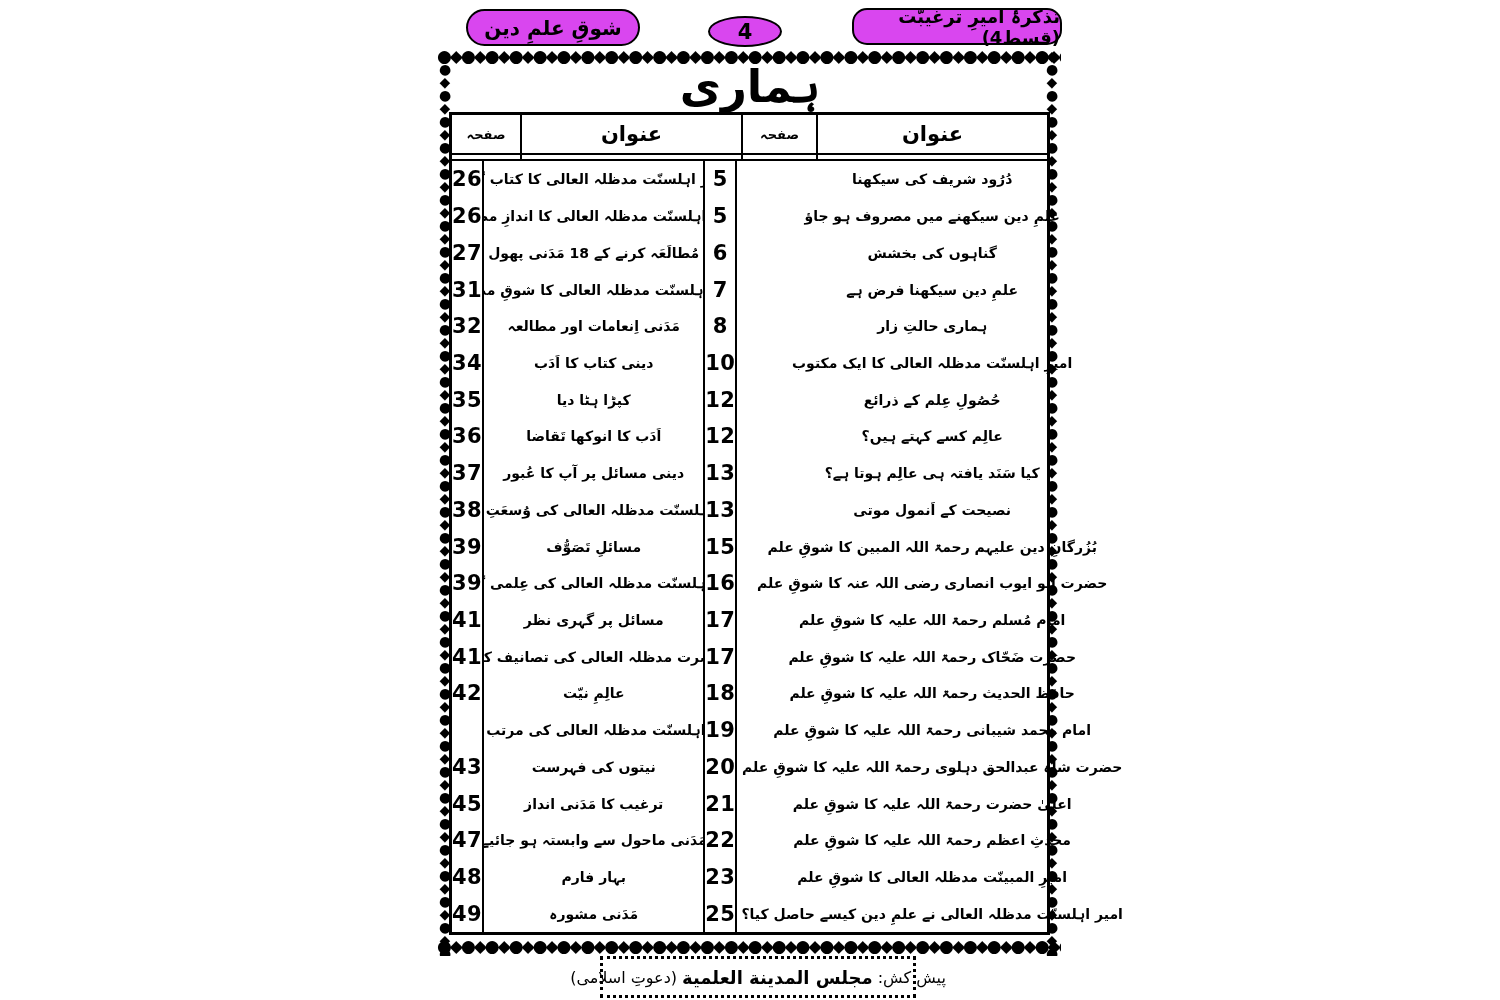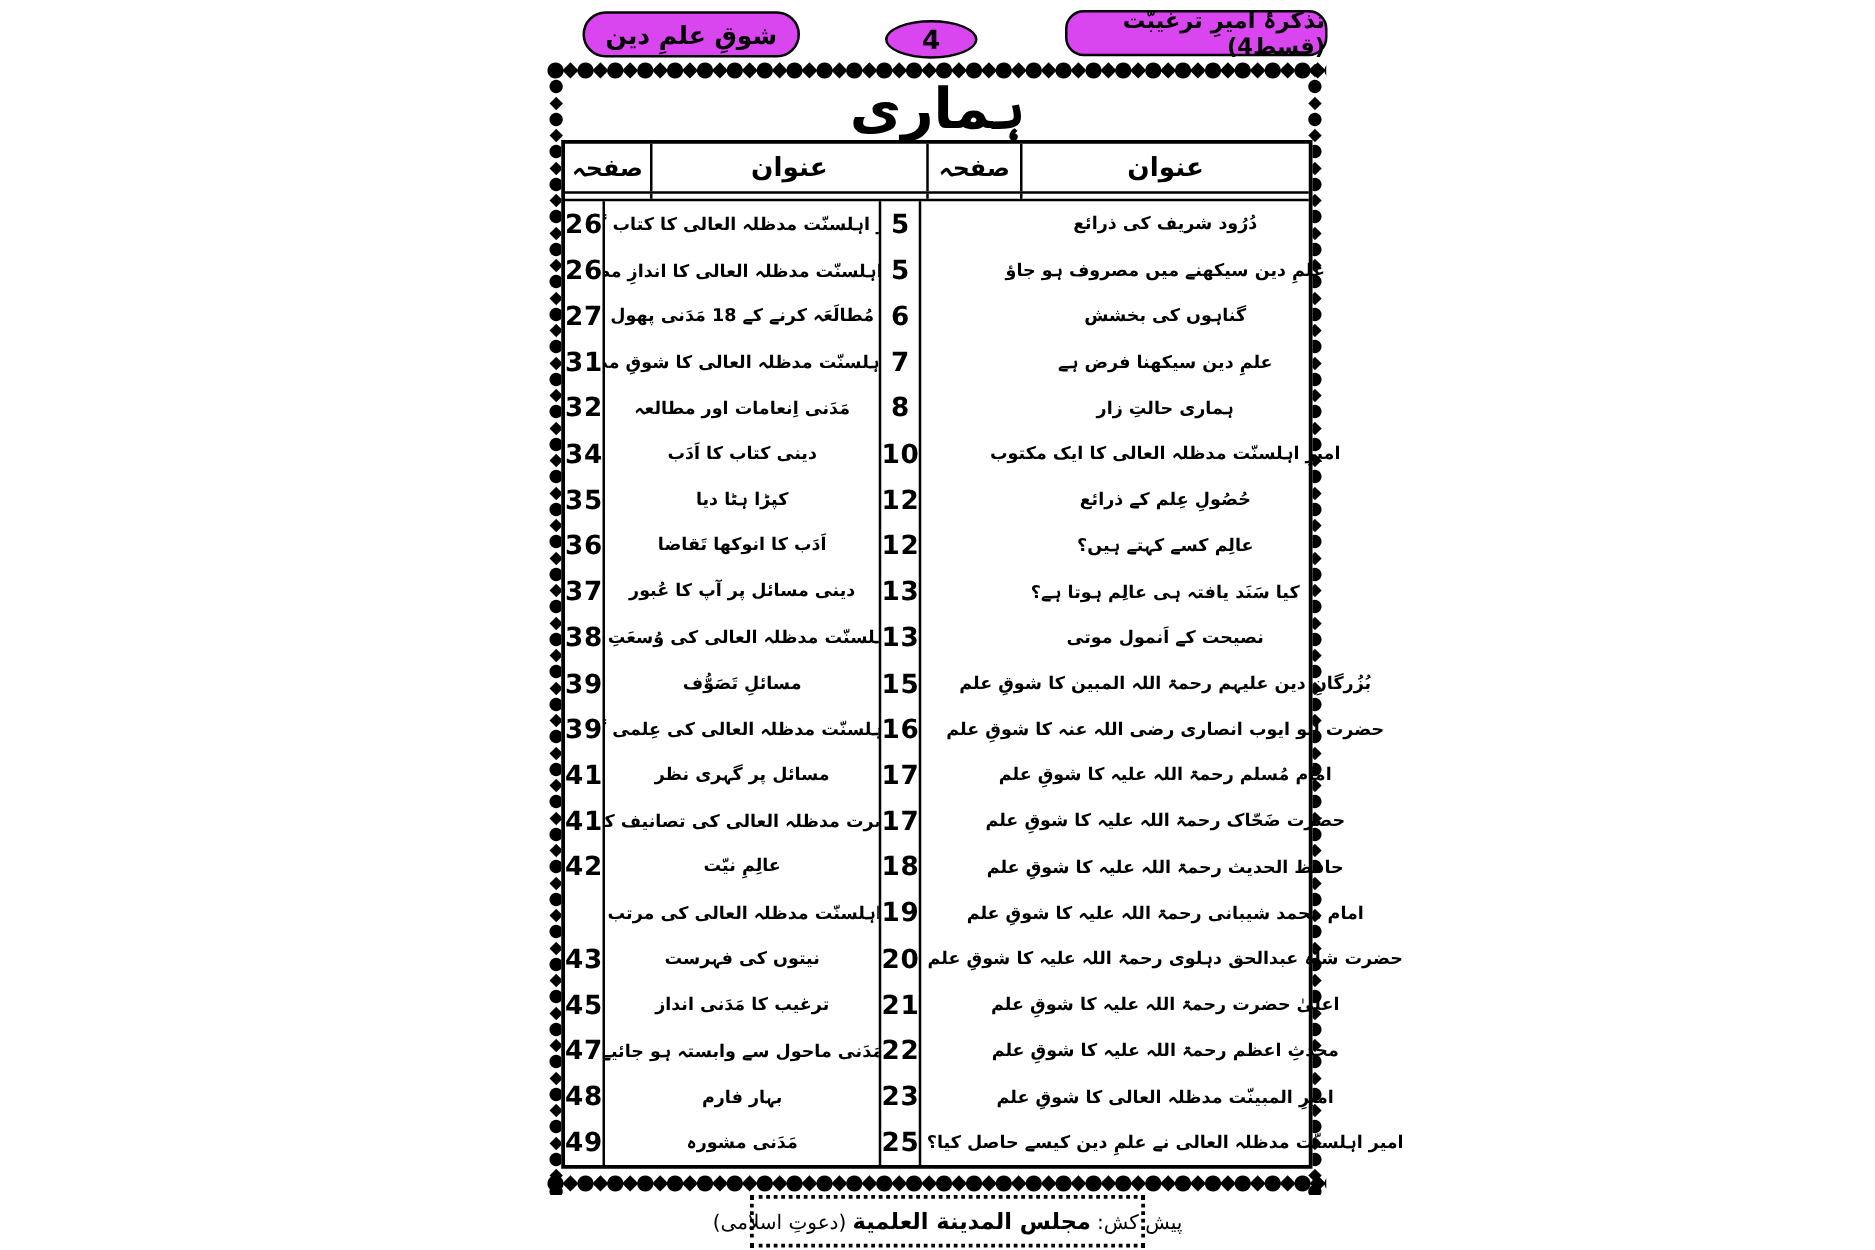--- a/index.html
+++ b/index.html
@@ -37,21 +37,21 @@
   .toc-hrow { display:flex; height:40px; border-bottom:2.5px solid #000; }
   .toc-dbl  { display:flex; height:6px; border-bottom:2px solid #000; }
   .toc-body { display:flex; flex:1; min-height:0; }
   .col { display:flex; flex-direction:column; }
   .w-page-l { width:68px;  }
   .w-title-l{ width:221px; border-left:2.5px solid #000; }
   .w-page-r { width:75px;  border-left:2.5px solid #000; }
   .w-title-r{ flex:1;      border-left:2.5px solid #000; }
   .hcell { display:flex; align-items:center; justify-content:center;
            font-weight:bold; font-size:21px; direction:rtl; }
-  .hcell.small { font-size:19px; }
+  .hcell.small { font-size:13px; }
   .cell { flex:1; display:flex; align-items:center; justify-content:center;
           overflow:hidden; min-height:0; }
   .page-cell  { font-size:21px; font-weight:bold; letter-spacing:0.5px;text-align:right; }
   .title-cell { font-size:14px; font-weight:bold; direction:rtl; white-space:nowrap;
                 padding:0 4px; letter-spacing:-0.3px; }
   
   .footer-box {
     position:absolute; left:600px; top:956px; width:316px; height:42px;
     border:3.5px dotted #000; background:#fff;
     display:flex; align-items:center; justify-content:center; gap:5px;
@@ -158,21 +158,21 @@
           <div class="cell page-cell">17</div>
           <div class="cell page-cell">18</div>
           <div class="cell page-cell">19</div>
           <div class="cell page-cell">20</div>
           <div class="cell page-cell">21</div>
           <div class="cell page-cell">22</div>
           <div class="cell page-cell">23</div>
           <div class="cell page-cell">25</div>
         </div>
       <div class="col w-title-r">
-          <div class="cell title-cell">دُرُود شریف کی ذرائع</div>
+          <div class="cell title-cell">دُرُود شریف کی سیکھنا</div>
           <div class="cell title-cell">علمِ دین سیکھنے میں مصروف ہو جاؤ</div>
           <div class="cell title-cell">گناہوں کی بخشش</div>
           <div class="cell title-cell">علمِ دین سیکھنا فرض ہے</div>
           <div class="cell title-cell">ہماری حالتِ زار</div>
           <div class="cell title-cell">امیرِ اہلسنّت مدظلہ العالی کا ایک مکتوب</div>
           <div class="cell title-cell">حُصُولِ عِلم کے ذرائع</div>
           <div class="cell title-cell">عالِم کسے کہتے ہیں؟</div>
           <div class="cell title-cell">کیا سَنَد یافتہ ہی عالِم ہوتا ہے؟</div>
           <div class="cell title-cell">نصیحت کے اَنمول موتی</div>
           <div class="cell title-cell">بُزُرگانِ دین علیہم رحمۃ اللہ المبین کا شوقِ علم</div>

